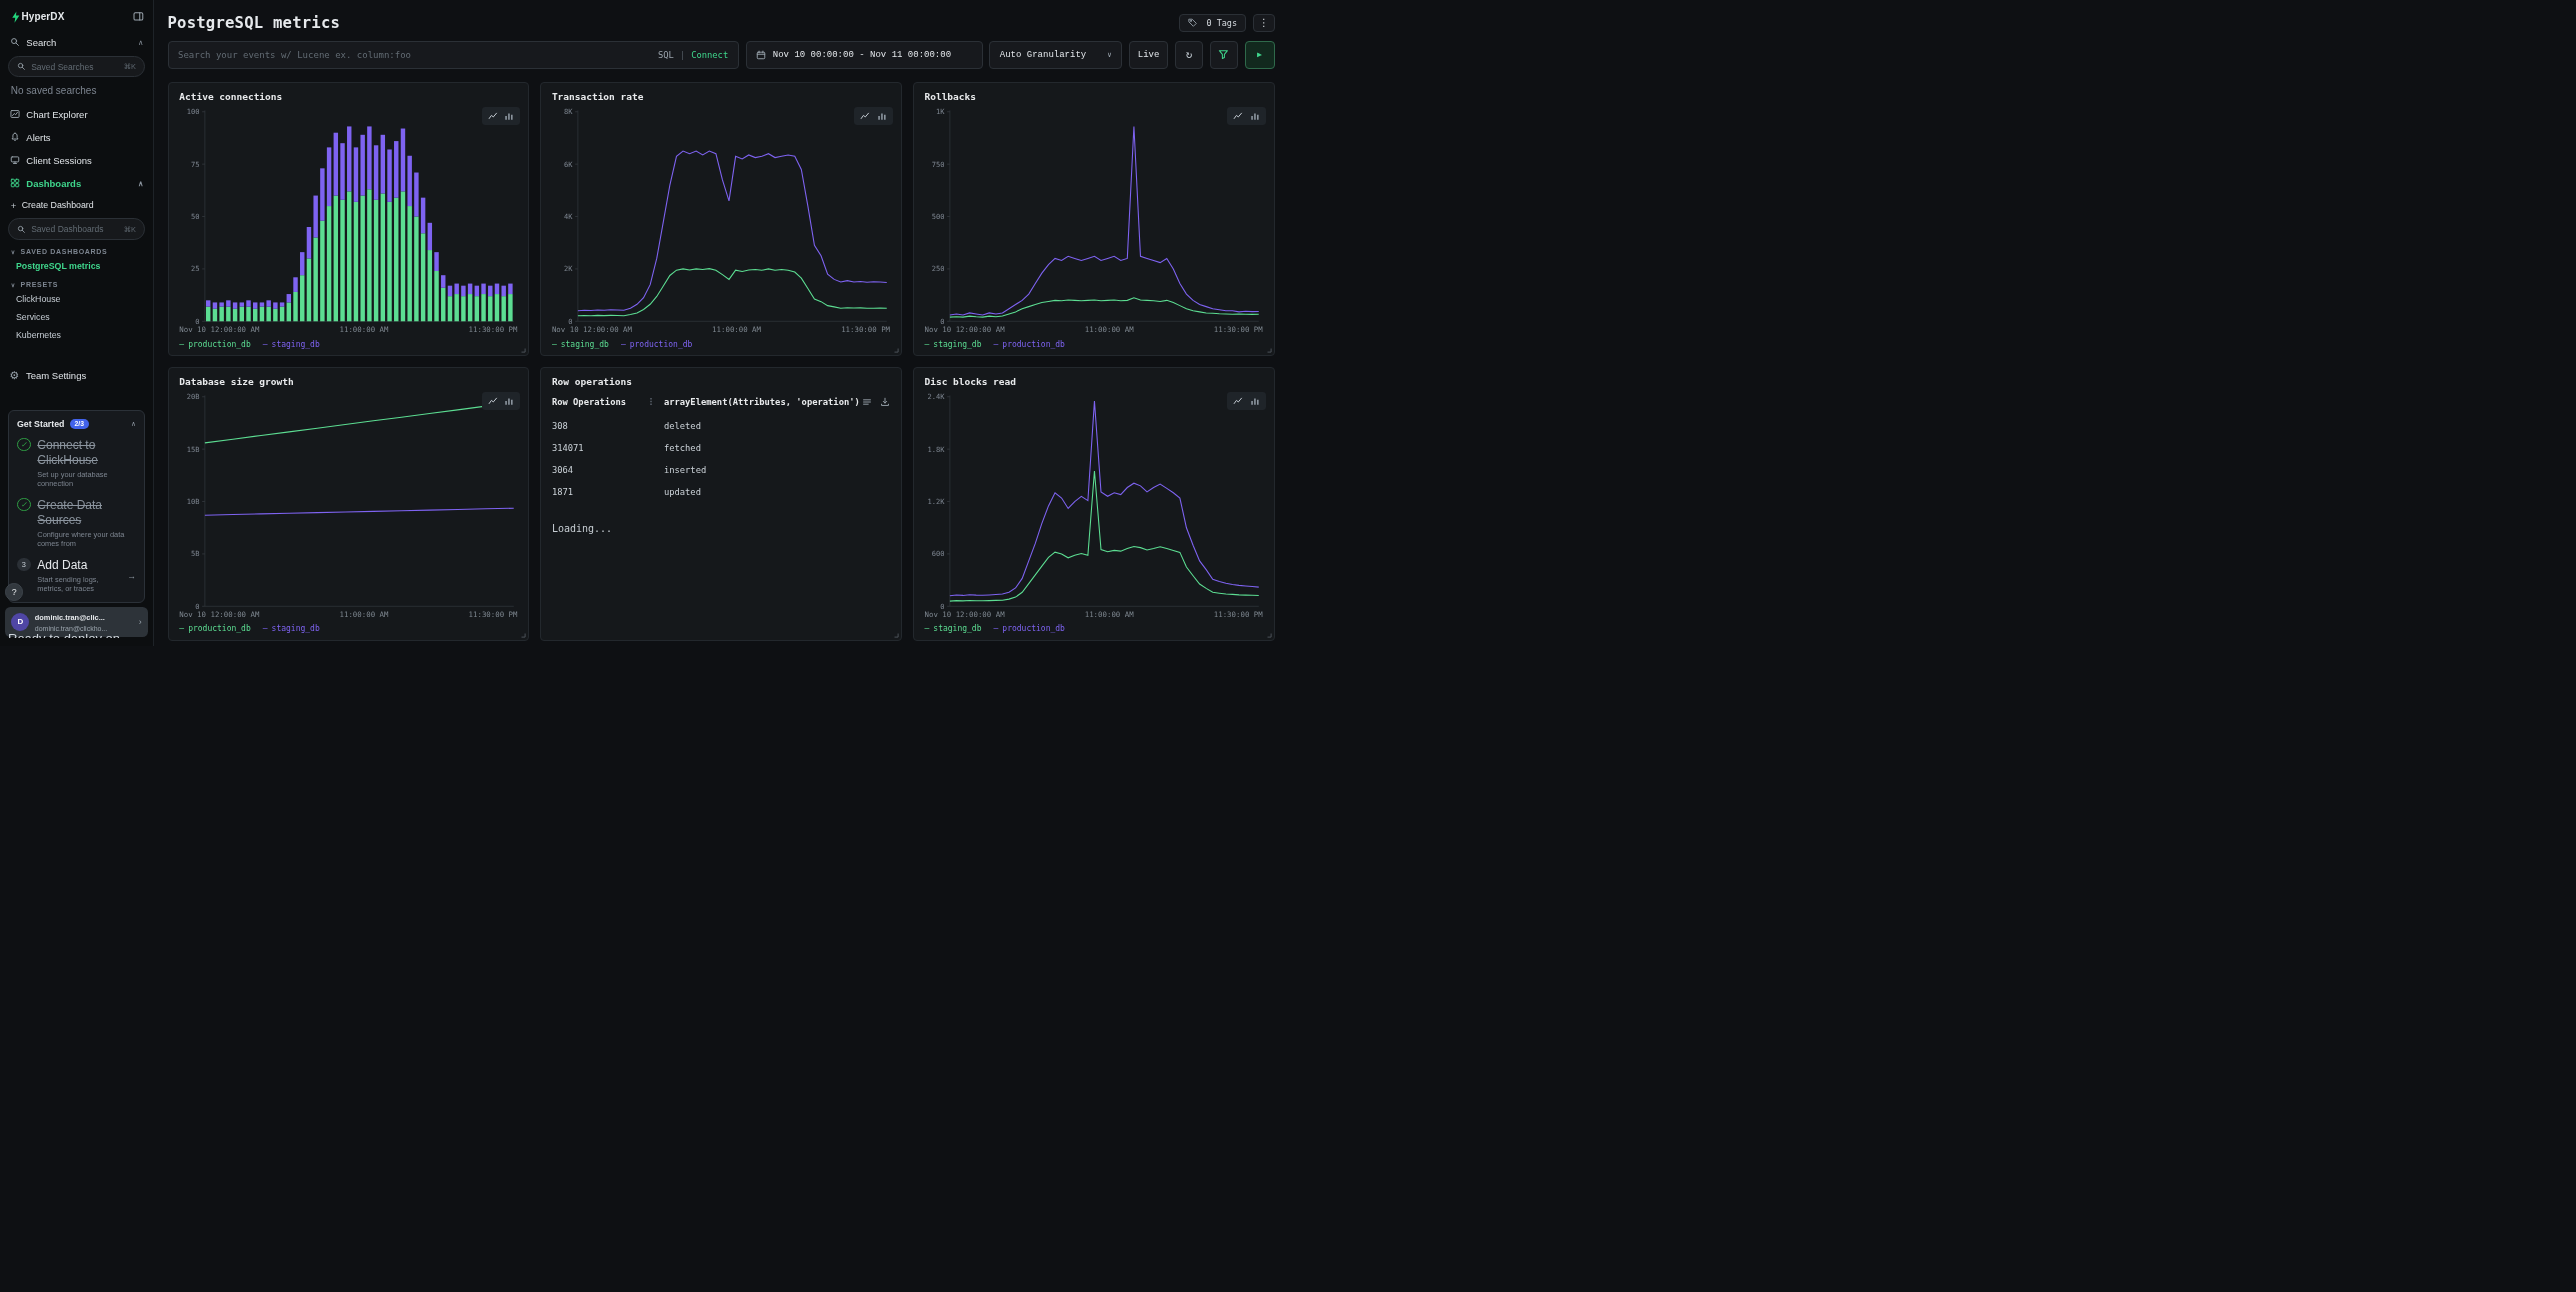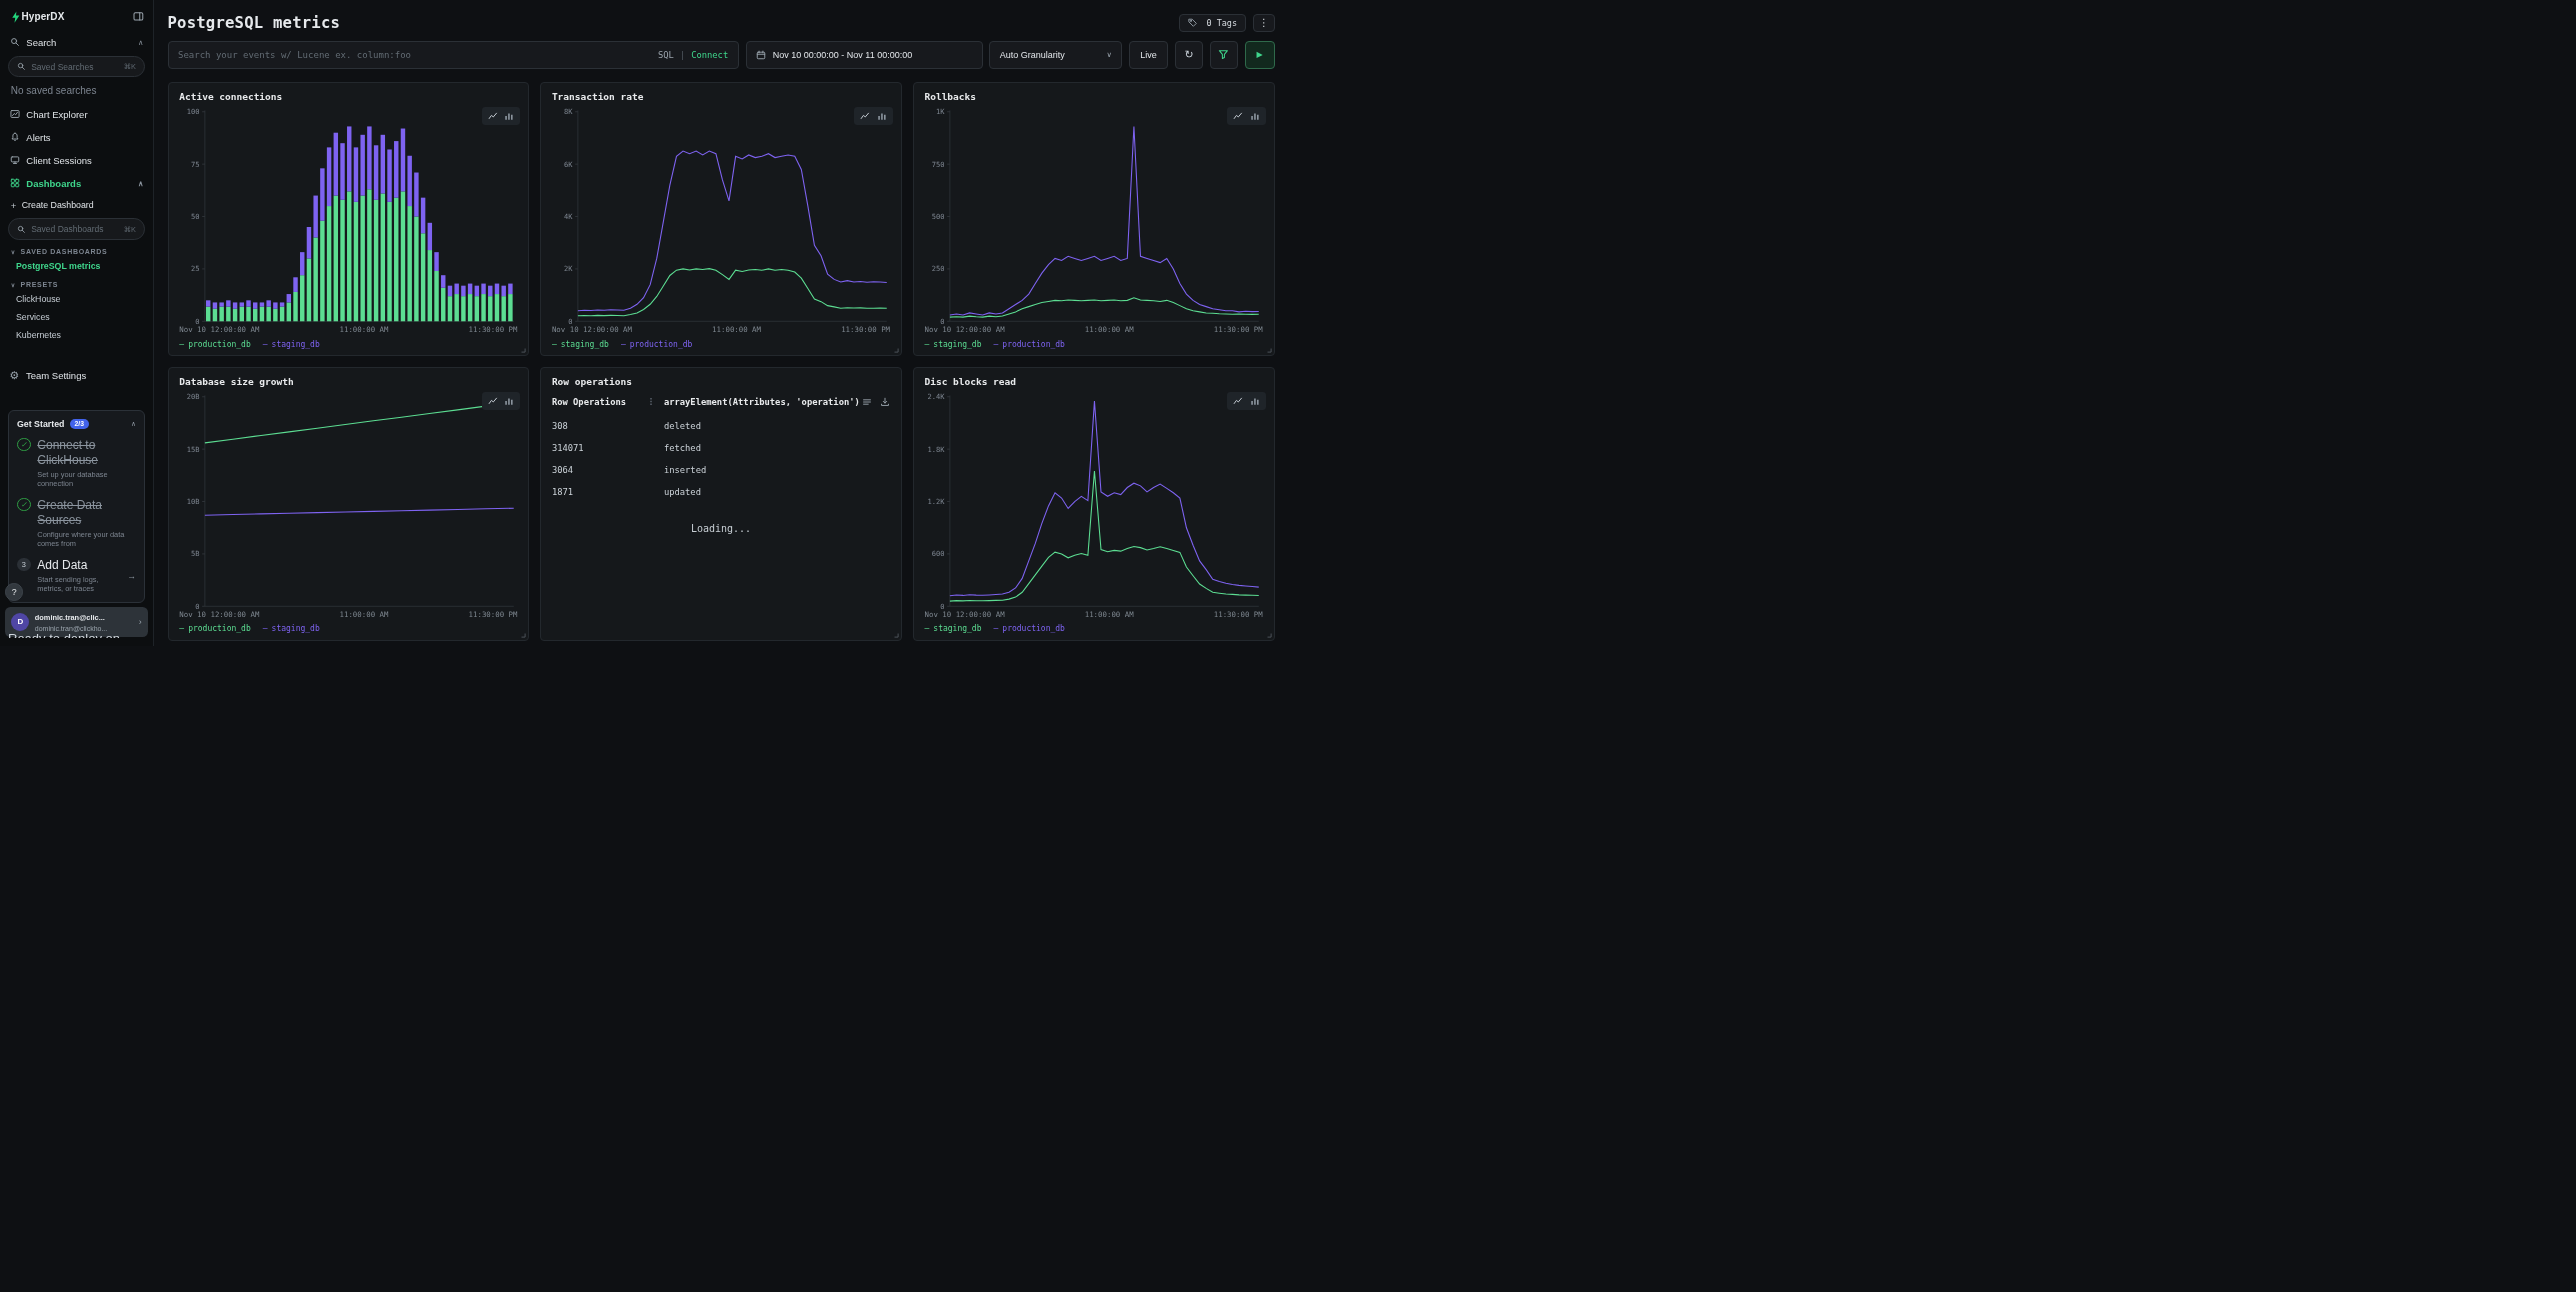--- a/index.html
+++ b/index.html
@@ -78,21 +78,21 @@
   .btn.kebab{width:21.6px;justify-content:center;font-size:10px;padding:0;}
 
   .toolbar{display:flex;gap:6.8px;height:28px;margin-top:1.4px;}
   .searchbar{flex:1;display:flex;align-items:center;gap:6.8px;background:var(--ctl-bg);border:0.7px solid var(--ctl-border);border-radius:4px;padding:0 9.5px;min-width:0;}
   .searchbar input{flex:1;background:transparent;border:none;outline:none;color:#dfe3e7;font-family:var(--mono);font-size:9px;min-width:0;}
   .searchbar input::placeholder{color:#626b73;}
   .lang{display:flex;align-items:center;gap:6px;font-family:var(--mono);font-size:8.8px;flex-shrink:0;}
   .lang .sql{color:#9aa3ac;}
   .lang .pipe{color:#515a62;}
   .lang .lucene{color:var(--green);}
-  .ctl{display:flex;align-items:center;gap:6.8px;background:var(--ctl-bg);border:0.7px solid var(--ctl-border);border-radius:4px;color:#e2e6ea;font-family:Liberation Sans, sans-serif;font-size:9px;padding:0 9.5px;flex-shrink:0;}
+  .ctl{display:flex;align-items:center;gap:6.8px;background:var(--ctl-bg);border:0.7px solid var(--ctl-border);border-radius:4px;color:#e2e6ea;font-family:Liberation Mono, monospace;font-size:9px;padding:0 9.5px;flex-shrink:0;}
   .ctl.date{width:237px;}
   .ctl.gran{width:133px;justify-content:space-between;}
   .ctl.gran .chev{color:#9aa4ad;font-size:7.4px;}
   .ctl.live{width:39px;justify-content:center;}
   .ctl.iconb{width:28px;justify-content:center;padding:0;font-size:10.8px;color:#c9d1d9;}
   .ctl.play{width:30px;justify-content:center;padding:0;background:#12291e;border-color:#2f6a4b;color:var(--green);font-size:8px;}
 
   
   .grid{display:grid;grid-template-columns:repeat(3,1fr);grid-auto-rows:274px;gap:10.8px;margin-top:13.5px;}
   .panel{background:var(--panel);border:0.7px solid var(--panel-border);border-radius:4px;padding:8px 10.8px 6.8px;position:relative;display:flex;flex-direction:column;min-width:0;}
@@ -105,21 +105,21 @@
   .legend{display:flex;gap:12px;margin-top:5.4px;font-family:var(--mono);font-size:8px;}
   .litem{display:flex;gap:4px;align-items:center;cursor:pointer;white-space:nowrap;}
   .rsz{position:absolute;right:2px;bottom:2px;color:#565d65;cursor:nwse-resize;}
 
   
   .thead,.trow{display:grid;grid-template-columns:95px 17px 1fr auto;align-items:center;font-family:var(--mono);}
   .thead{font-size:8.8px;font-weight:bold;color:#e8eaec;padding:9.5px 0 8px;}
   .thead .csep{color:#6b7480;font-size:8px;}
   .ticons{display:flex;gap:8px;color:#8b949e;}
   .trow{font-size:8.8px;color:#ccd3d9;padding:6px 0;}
-  .loading{font-family:var(--mono);font-size:10px;color:#c6cdd3;text-align:center;margin-top:20px;}
+  .loading{font-family:var(--mono);font-size:10px;color:#c6cdd3;margin-top:20px;}
 
   .ic{stroke:#9aa4ad;fill:none;stroke-width:1.5;stroke-linecap:round;stroke-linejoin:round;}
   .ic-green{stroke:var(--green);}
 </style>
 </head>
 <body>
 
 <div class="app">
 
   <aside class="sidebar">

